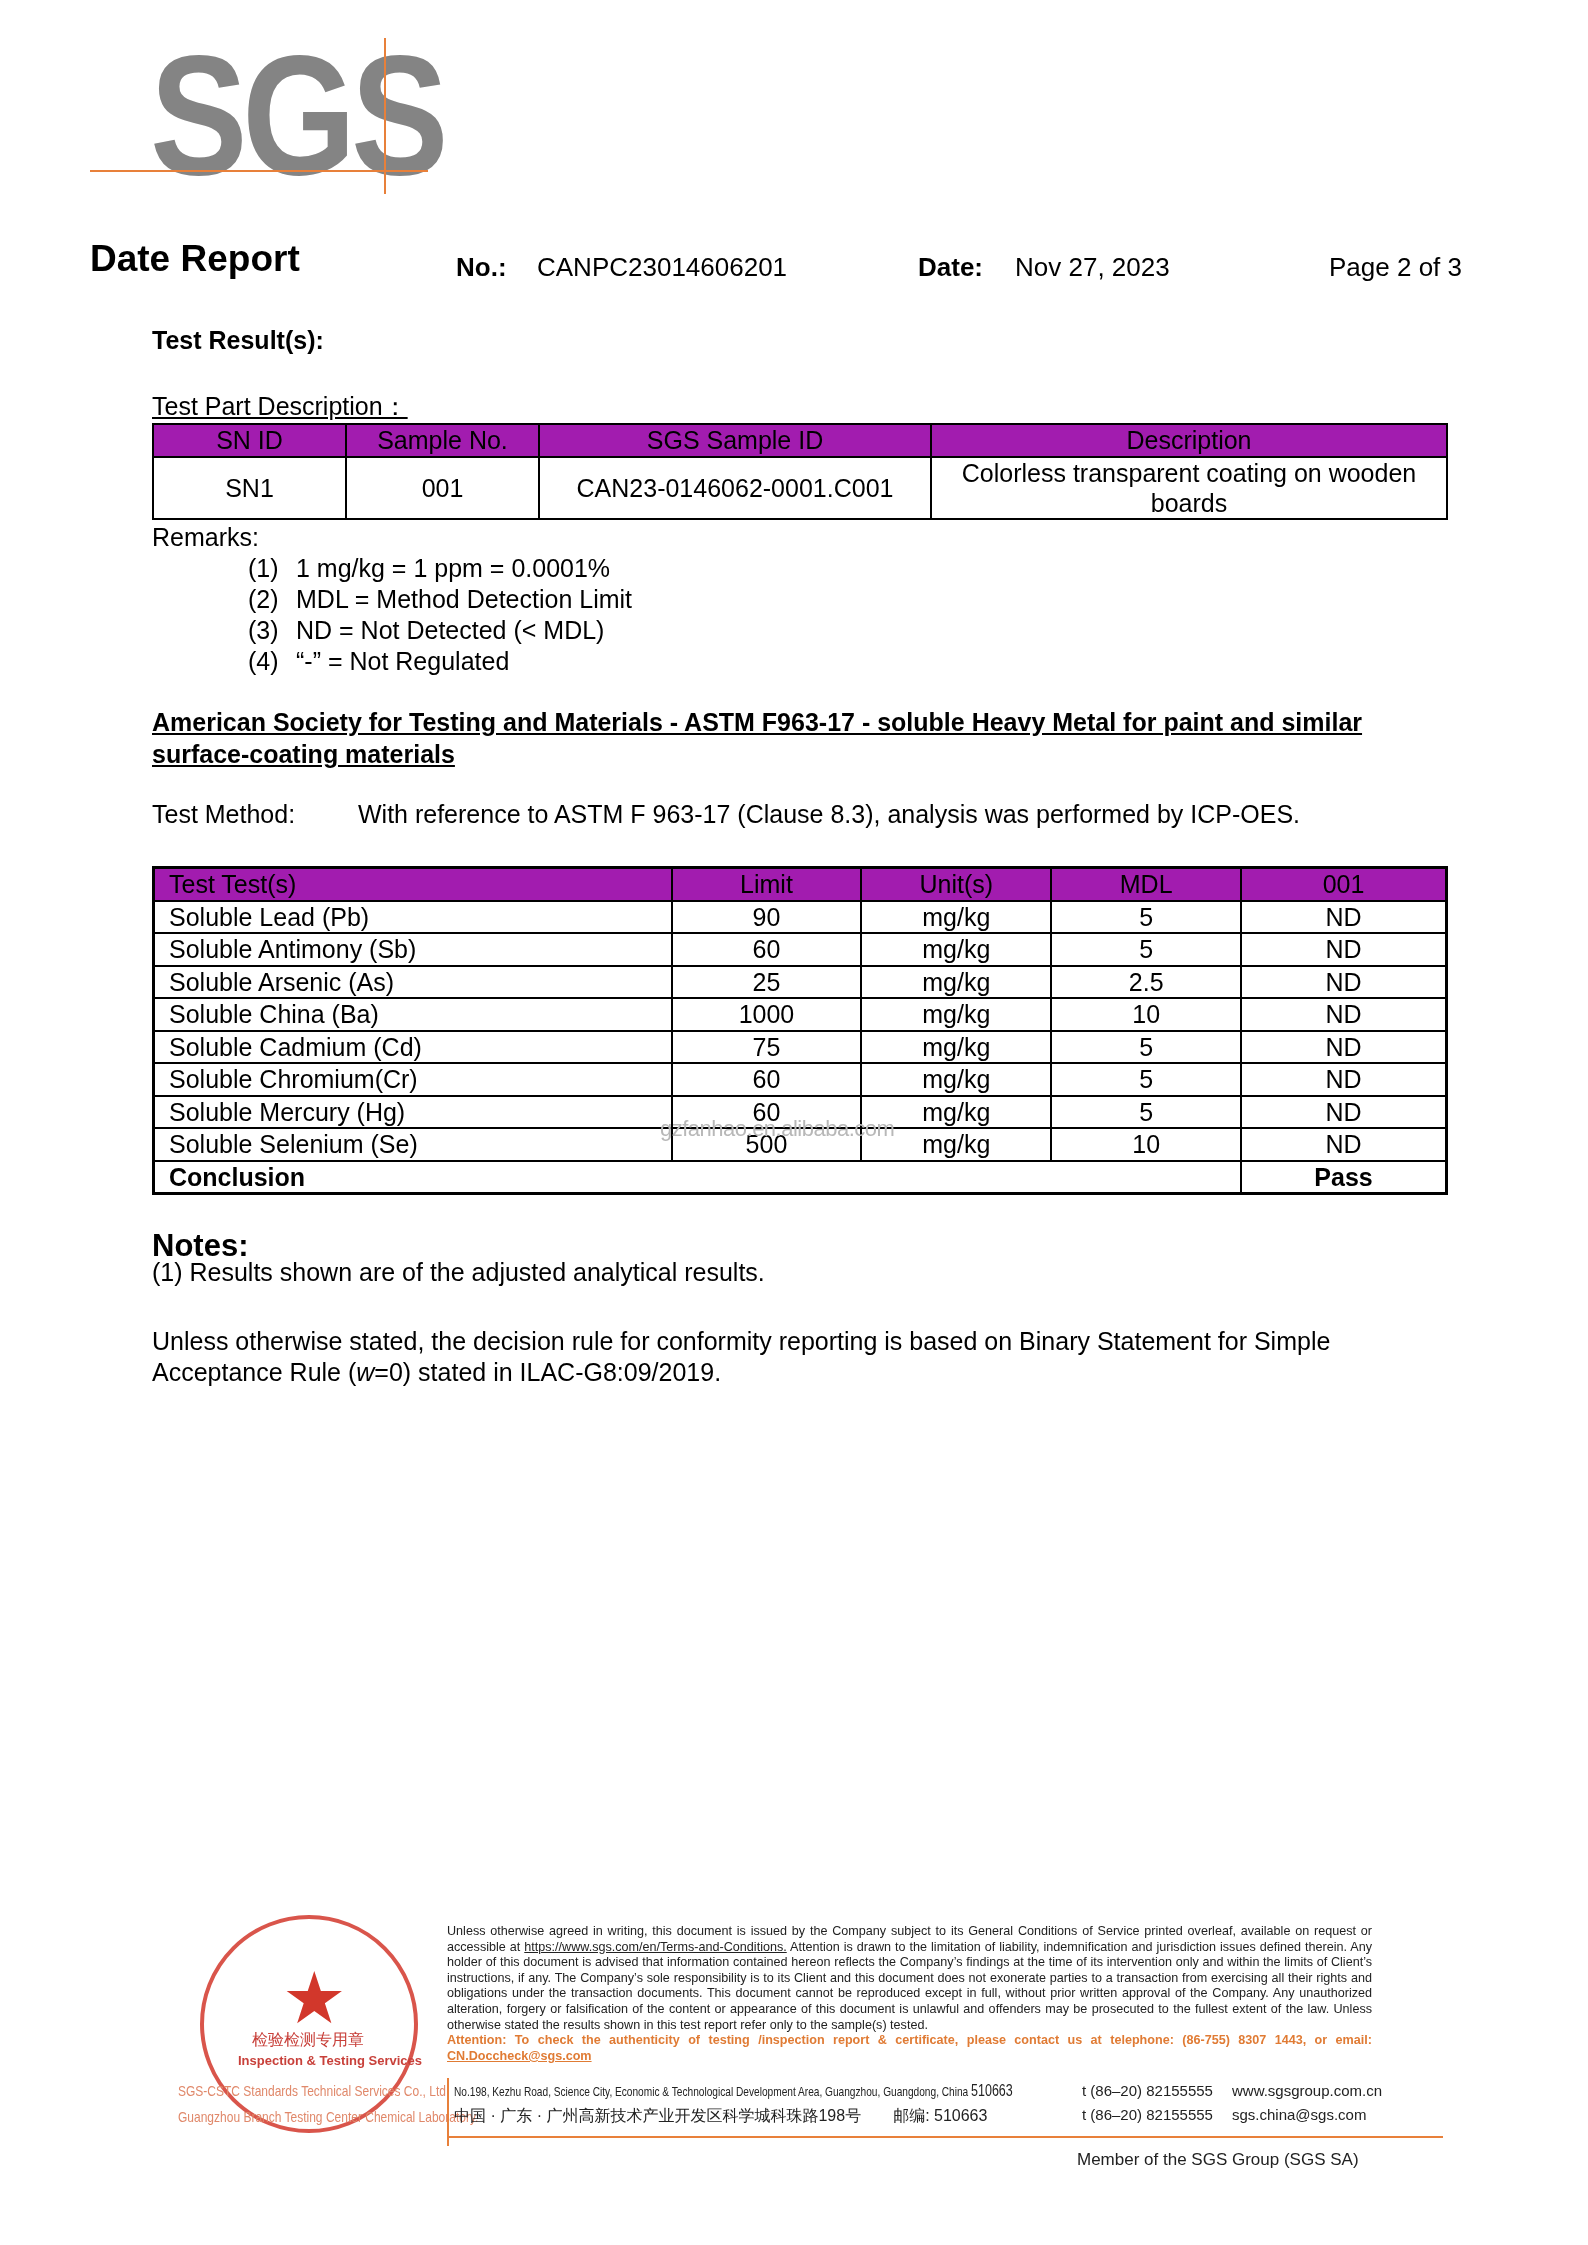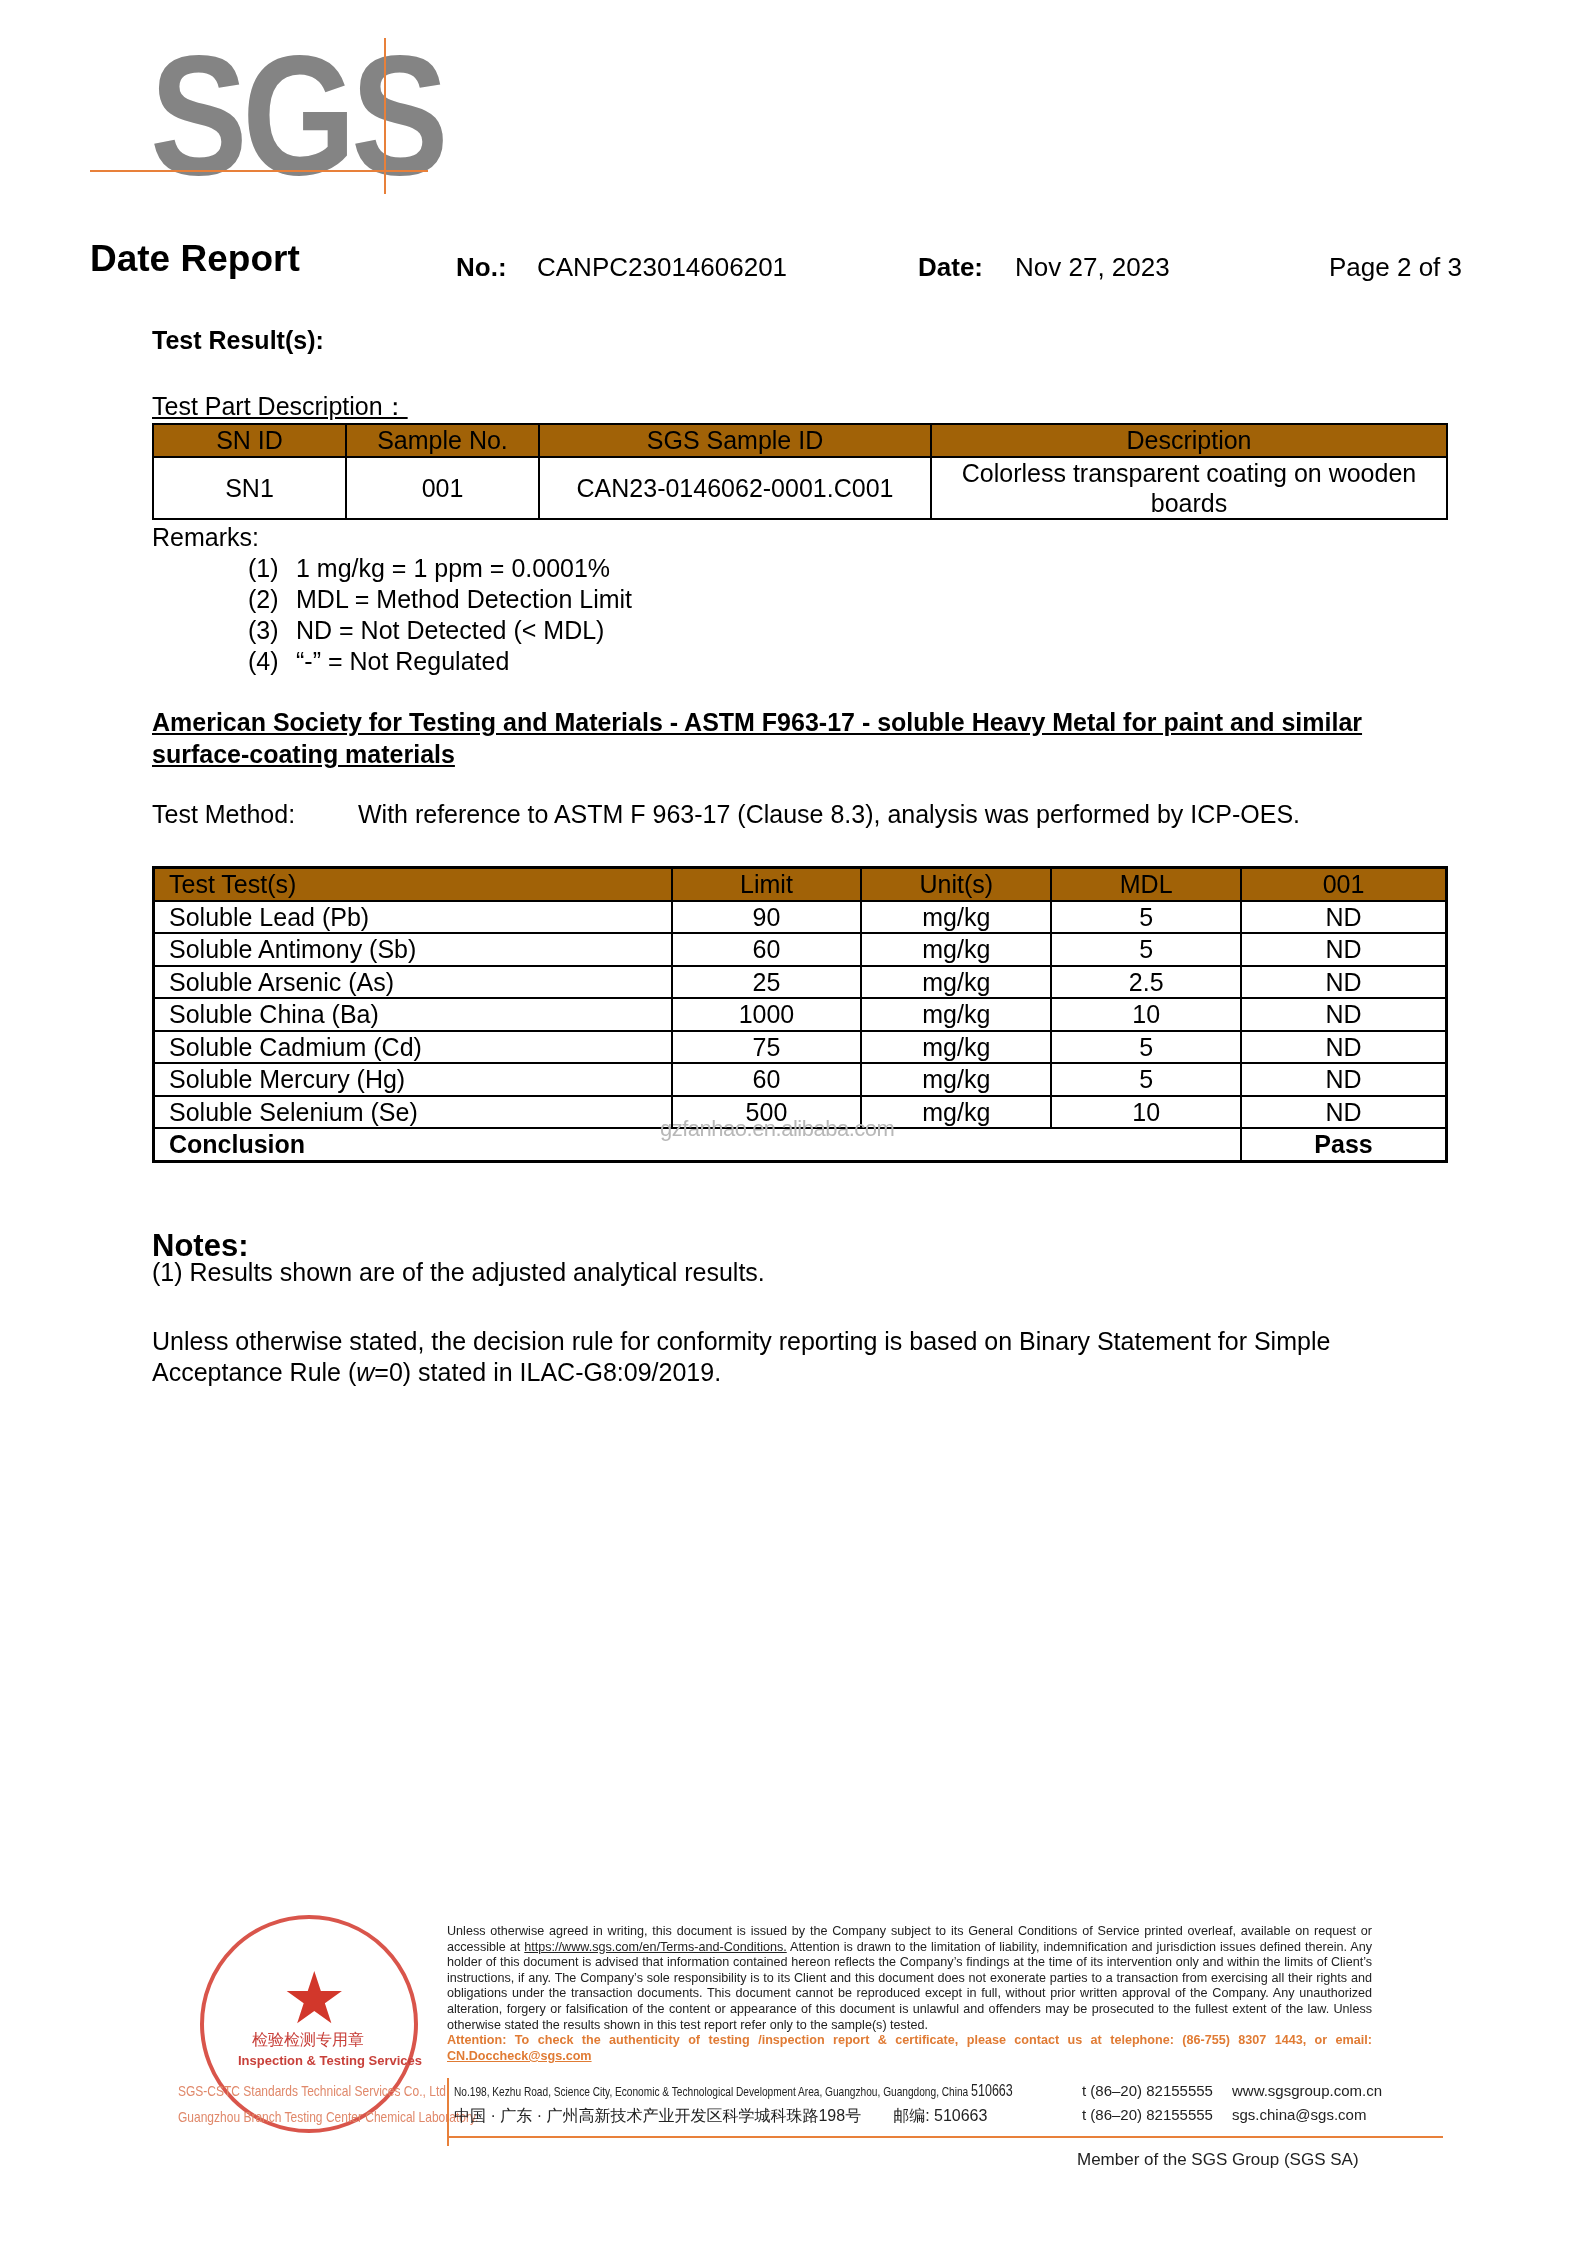--- a/index.html
+++ b/index.html
@@ -10,21 +10,21 @@
   .logo-hline{left:90px;top:170px;width:338px;height:2px;background:#e8803a;}
   .logo-vline{left:384px;top:38px;width:2px;height:156px;background:#e8803a;}
   
   .hdr-title{left:90px;top:238px;font-size:37px;font-weight:bold;}
   .hdr-label{font-size:26px;font-weight:bold;top:252px;}
   .hdr-val{font-size:26px;top:252px;}
   .section-h{left:152px;top:326px;font-size:25px;font-weight:bold;}
   .tpd-label{left:152px;top:390px;font-size:25px;text-decoration:underline;}
   table{border-collapse:collapse;position:absolute;font-size:25px;}
   table td,table th{border:2px solid #000;padding:0 14px;font-weight:normal;}
-  th{background:#a16207;}
+  th{background:#a21caf;}
   .sample-table{left:152px;top:423px;width:1296px;}
   .sample-table th{height:31px;text-align:center;}
   .sample-table td{height:58px;text-align:center;line-height:30px;}
   .remarks{left:152px;top:522px;font-size:25px;line-height:31px;}
   .remarks-list{left:248px;top:553px;font-size:25px;line-height:31px;}
   .remarks-list .num{display:inline-block;width:48px;}
   .std-title{left:152px;top:706px;width:1296px;font-size:25px;font-weight:bold;text-decoration:underline;line-height:32px;}
   .method-label{left:152px;top:800px;font-size:25px;}
   .method-val{left:358px;top:800px;font-size:25px;}
   .result-table{left:152px;top:866px;width:1296px;border:3px solid #000;}
@@ -143,20 +143,27 @@
         <td class="c-res">ND</td>
   </tr>
   <tr>
     <td class="c-item">Soluble Cadmium (Cd)</td>
         <td class="c-mid">75</td>
         <td class="c-mid">mg/kg</td>
         <td class="c-mid">5</td>
         <td class="c-res">ND</td>
   </tr>
   <tr>
+    <td class="c-item">Soluble Chromium(Cr)</td>
+        <td class="c-mid">60</td>
+        <td class="c-mid">mg/kg</td>
+        <td class="c-mid">5</td>
+        <td class="c-res">ND</td>
+  </tr>
+  <tr>
     <td class="c-item">Soluble Mercury (Hg)</td>
         <td class="c-mid">60</td>
         <td class="c-mid">mg/kg</td>
         <td class="c-mid">5</td>
         <td class="c-res">ND</td>
   </tr>
   <tr>
     <td class="c-item">Soluble Selenium (Se)</td>
         <td class="c-mid">500</td>
         <td class="c-mid">mg/kg</td>

